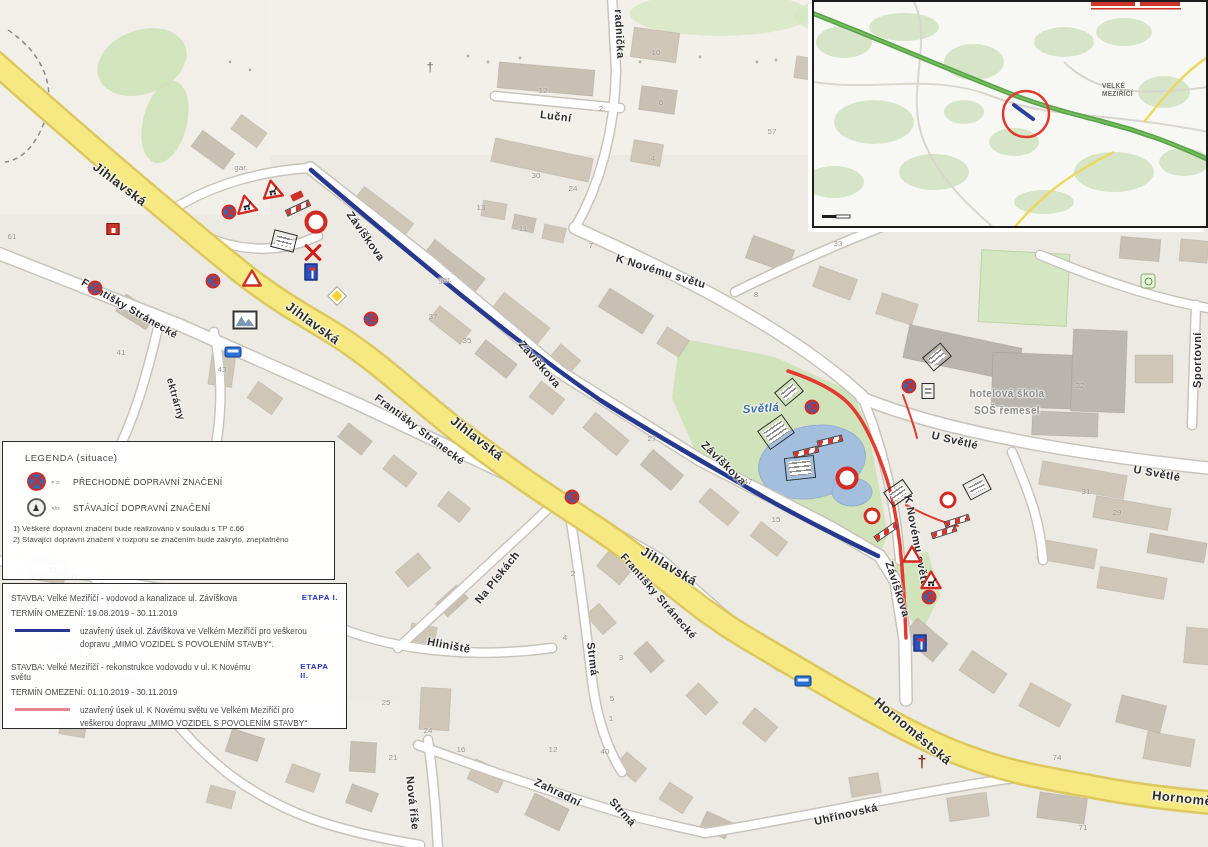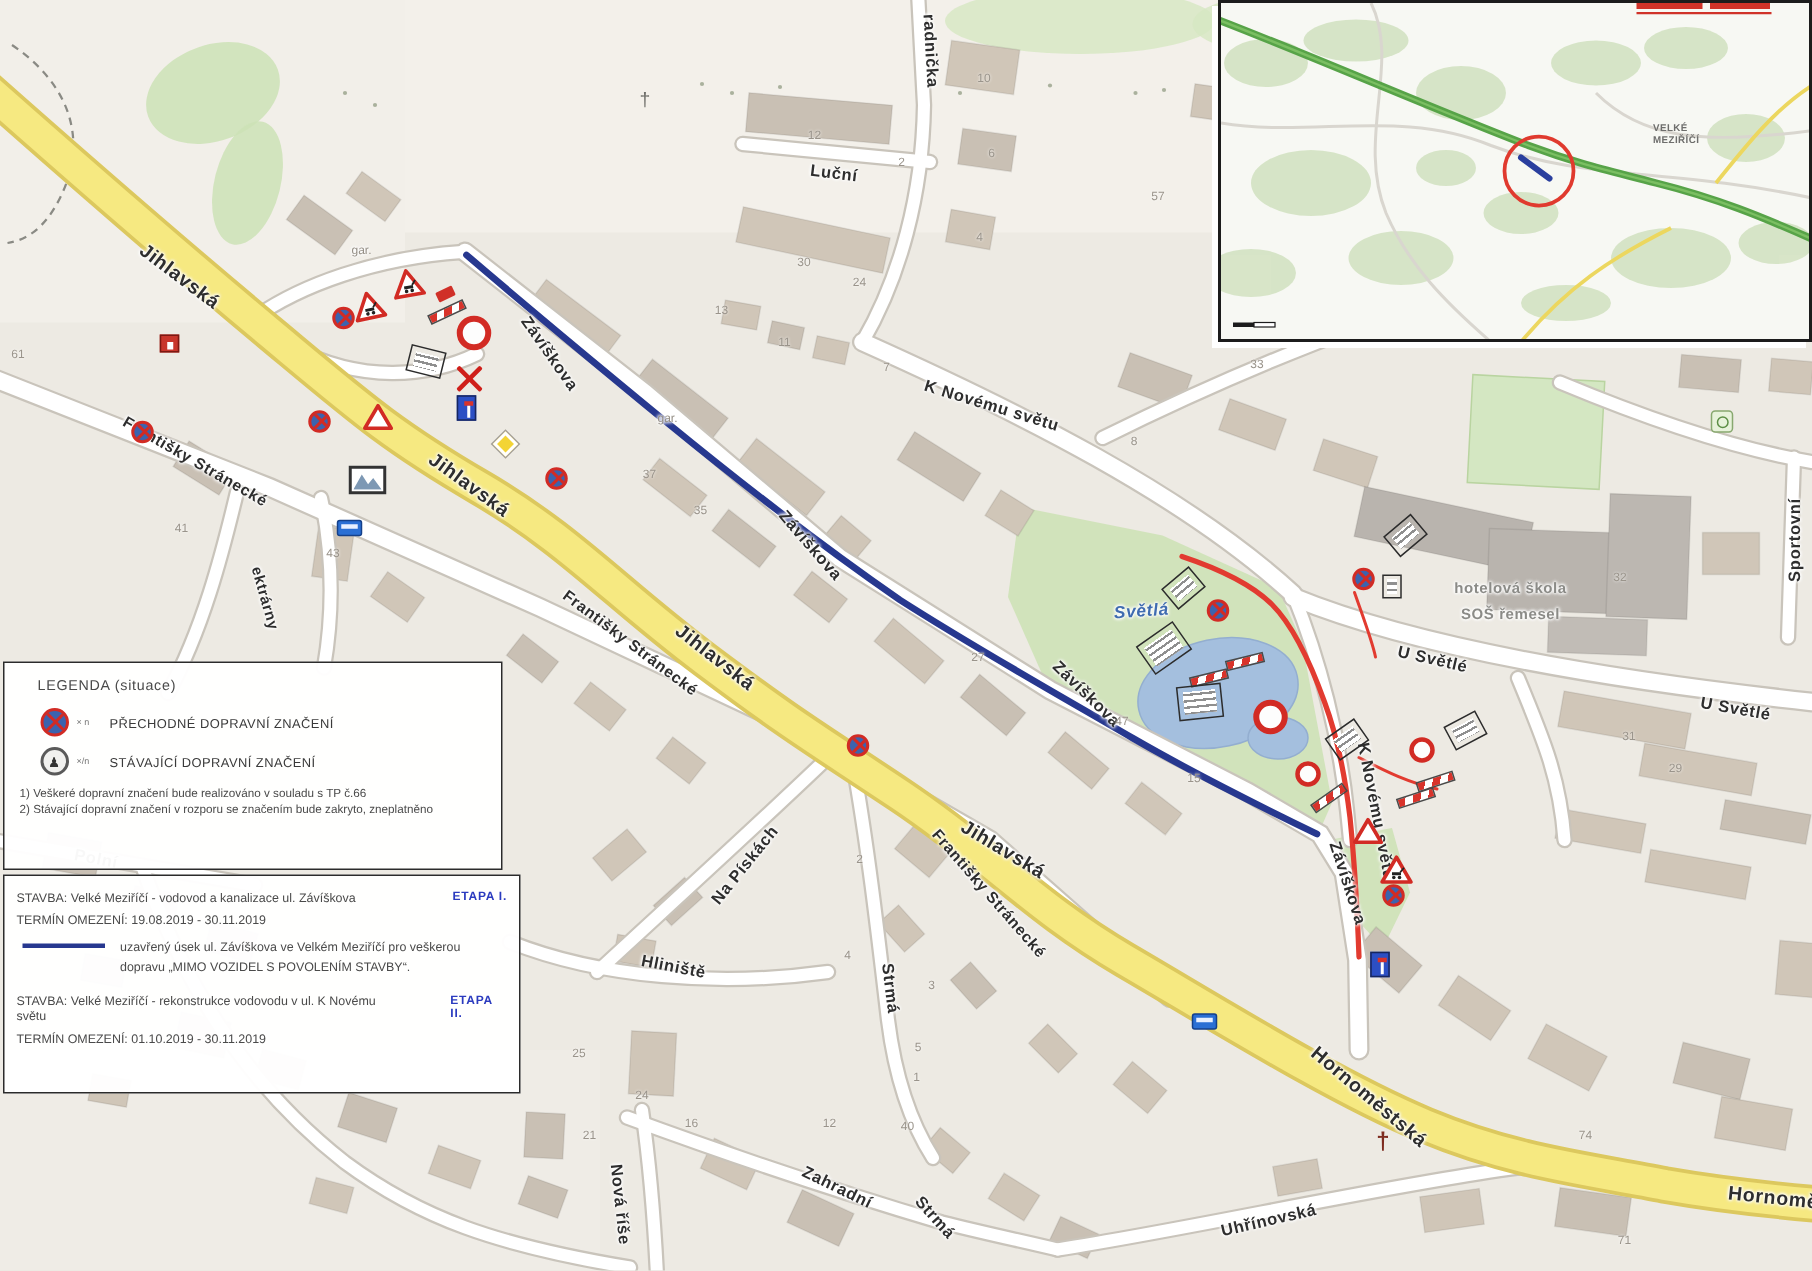--- a/index.html
+++ b/index.html
@@ -339,21 +339,21 @@
     <div class="street-label school" style="left: 1007px; top: 393px; font-size: 10px; transform: translate(-50%, -50%) rotate(0deg);">hotelová škola</div>
     <div class="street-label school" style="left: 1007px; top: 410px; font-size: 10px; transform: translate(-50%, -50%) rotate(0deg);">SOŠ řemesel</div>
     <div class="street-label water" style="left: 761px; top: 408px; font-size: 11.5px; transform: translate(-50%, -50%) rotate(-4deg);">Světlá</div>
     <div class="house-no" style="left: 12px; top: 236px;">61</div>
     <div class="house-no" style="left: 121px; top: 352px;">41</div>
     <div class="house-no" style="left: 222px; top: 369px;">43</div>
     <div class="house-no" style="left: 433px; top: 316px;">37</div>
     <div class="house-no" style="left: 467px; top: 340px;">35</div>
     <div class="house-no" style="left: 838px; top: 243px;">33</div>
     <div class="house-no" style="left: 748px; top: 481px;">47</div>
-    <div class="house-no" style="left: 796px; top: 519px;">15</div>
+    <div class="house-no" style="left: 776px; top: 519px;">15</div>
     <div class="house-no" style="left: 652px; top: 438px;">27</div>
     <div class="house-no" style="left: 1086px; top: 491px;">31</div>
     <div class="house-no" style="left: 1117px; top: 512px;">29</div>
     <div class="house-no" style="left: 1080px; top: 385px;">32</div>
     <div class="house-no" style="left: 1057px; top: 757px;">74</div>
     <div class="house-no" style="left: 1083px; top: 827px;">71</div>
     <div class="house-no" style="left: 543px; top: 90px;">12</div>
     <div class="house-no" style="left: 601px; top: 108px;">2</div>
     <div class="house-no" style="left: 656px; top: 52px;">10</div>
     <div class="house-no" style="left: 661px; top: 102px;">6</div>
@@ -594,20 +594,24 @@
       <span class="sv-swatch" style="background: rgb(39, 56, 143);"></span>
       <span class="sv-desc">uzavřený úsek ul. Závíškova ve Velkém Meziříčí pro veškerou dopravu „MIMO VOZIDEL S POVOLENÍM STAVBY“.</span>
     </div>
   </div>
   <div class="sv-entry">
     <div class="sv-head">
       <span>STAVBA: Velké Meziříčí - rekonstrukce vodovodu v ul. K Novému světu</span>
       <span class="sv-etapa">ETAPA II.</span>
     </div>
     <div class="sv-termin">TERMÍN OMEZENÍ: 01.10.2019 - 30.11.2019</div>
+    <div class="sv-line">
+      <span class="sv-swatch" style="background: rgb(239, 127, 146);"></span>
+      <span class="sv-desc">uzavřený úsek ul. K Novému světu ve Velkém Meziříčí pro veškerou dopravu „MIMO VOZIDEL S POVOLENÍM STAVBY“</span>
+    </div>
   </div>
 </div>
 
 <div id="inset">
   <svg width="392" height="224" viewBox="0 0 392 224">
     <g fill="#cfe0bd" opacity="0.8">
       <ellipse cx="30" cy="40" rx="28" ry="16"></ellipse>
         <ellipse cx="90" cy="25" rx="35" ry="14"></ellipse>
       <ellipse cx="160" cy="60" rx="30" ry="18"></ellipse>
         <ellipse cx="60" cy="120" rx="40" ry="22"></ellipse>

